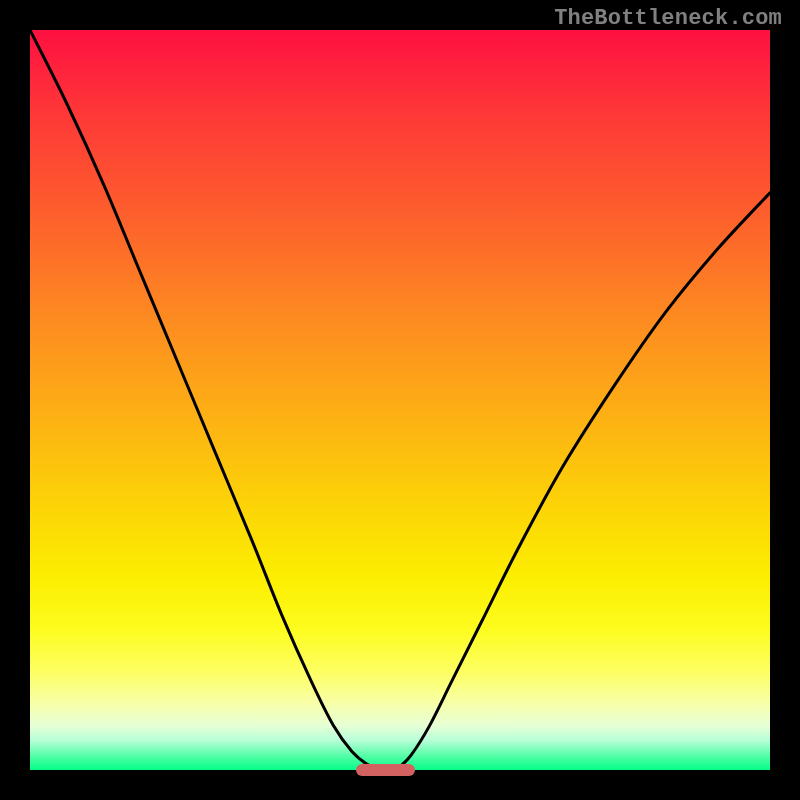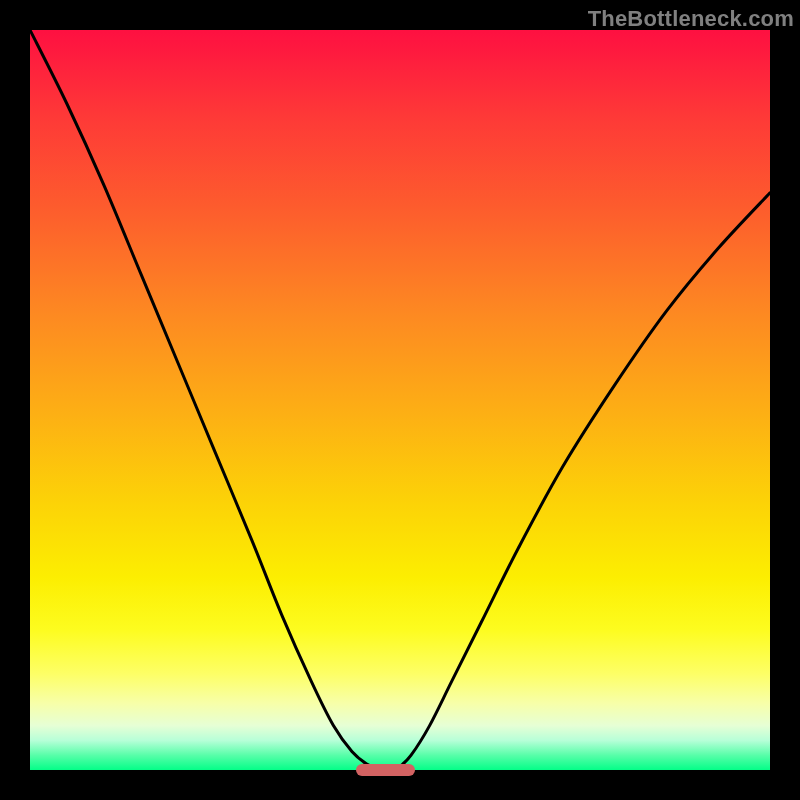--- a/index.html
+++ b/index.html
@@ -39,22 +39,22 @@
       #f7ffa9 91%,
       #e6ffd5 94%,
       #b7ffd8 96%,
       #58fea9 98%,
       #04fe88 100%
     );
   }
   .watermark {
     position: absolute;
     top: 6px;
-    right: 6px;
-    font-family: Liberation Sans, sans-serif;
+    right: 18px;
+    font-family: Liberation Mono, monospace;
     font-size: 22px;
     font-weight: 600;
     color: #808080;
     letter-spacing: 0.2px;
     user-select: none;
   }
   svg.curve {
     position: absolute;
     left: 0;
     top: 0;

